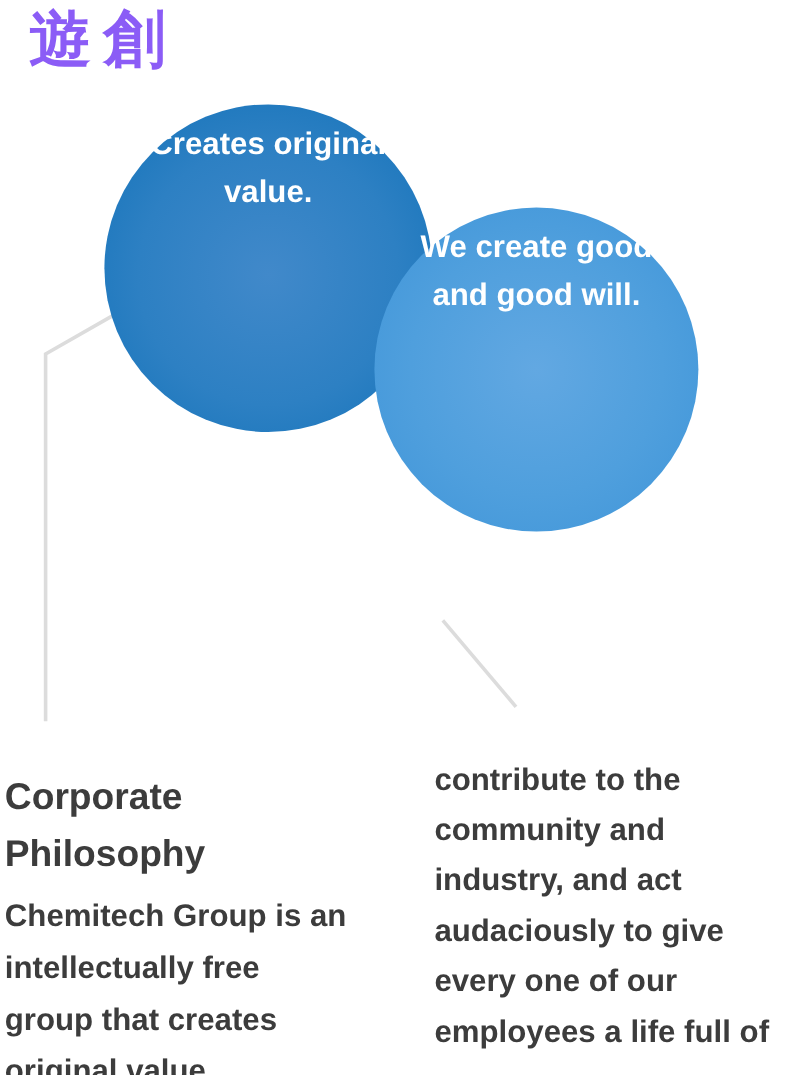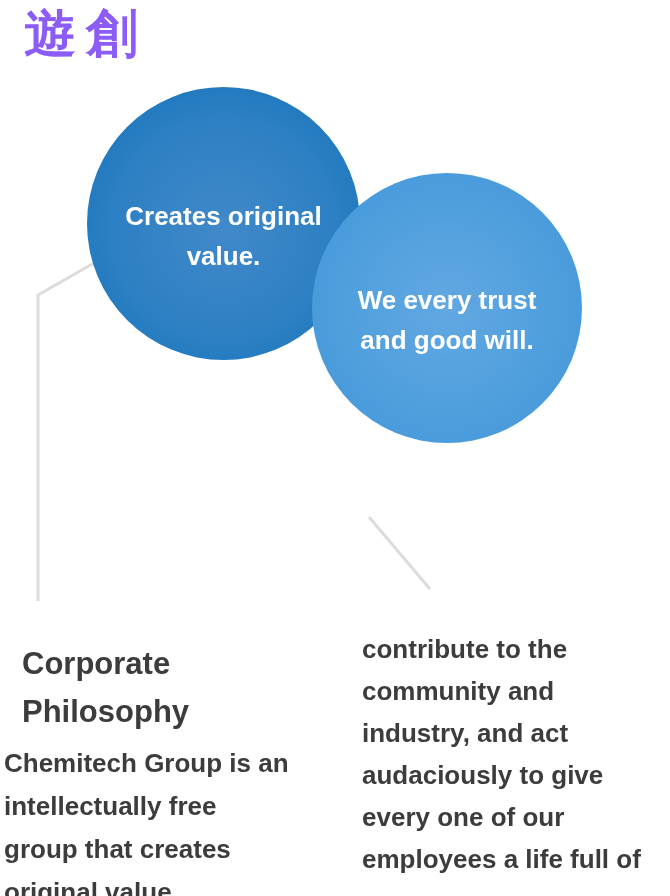--- a/index.html
+++ b/index.html
@@ -33,21 +33,21 @@
     left: 0; top: 0;
     width: 670px; height: 896px;
     z-index: 0;
   }
 
   
   .circle {
     position: absolute;
     border-radius: 50%;
     display: flex;
-    align-items: center;
+    align-items: flex-start;
     justify-content: center;
   }
   .circle-label {
     color: #ffffff;
     font-weight: 700;
     font-size: 26px;
     line-height: 40px;
     text-align: center;
     white-space: pre-line;
     transform: translateY(12px);
@@ -70,21 +70,20 @@
 
   
   .philosophy-heading {
     position: absolute;
     left: 4px; top: 614px;
     font-size: 31px;
     line-height: 48px;
     font-weight: 700;
     color: #3c3c3c;
     white-space: pre-line;
-    margin-left: 18px;
   }
   .philosophy-left {
     position: absolute;
     left: 4px; top: 716px;
     width: 340px;
     font-size: 26px;
     line-height: 43px;
     font-weight: 700;
     color: #3c3c3c;
     white-space: pre-line;
@@ -113,21 +112,21 @@
   <div class="logo">
     <span>遊創</span>
   </div>
 
   <div class="circle circle-original-value">
     <div class="circle-label">Creates original
 value.</div>
   </div>
 
   <div class="circle circle-trust-goodwill">
-    <div class="circle-label">We every trust
+    <div class="circle-label">We create good
 and good will.</div>
   </div>
 
 
   <h2 class="philosophy-heading">Corporate
 Philosophy</h2>
 
   <p class="philosophy-left">Chemitech Group is an
 intellectually free
 group that creates

